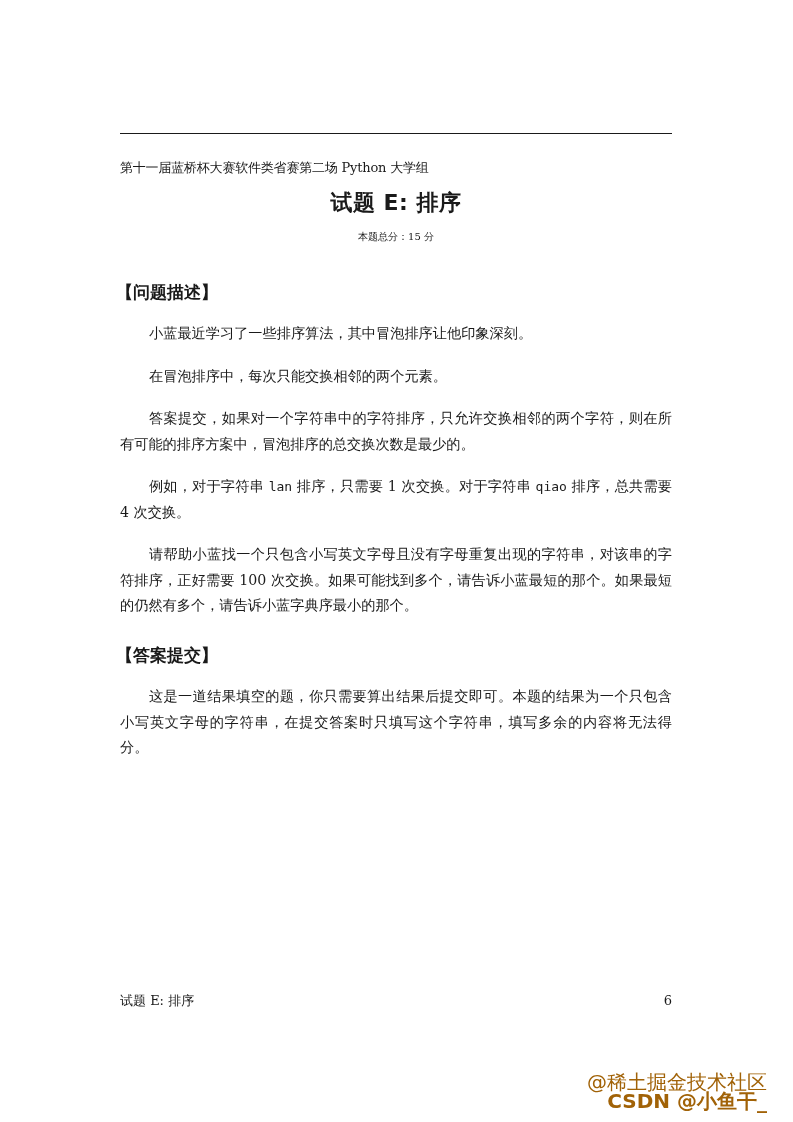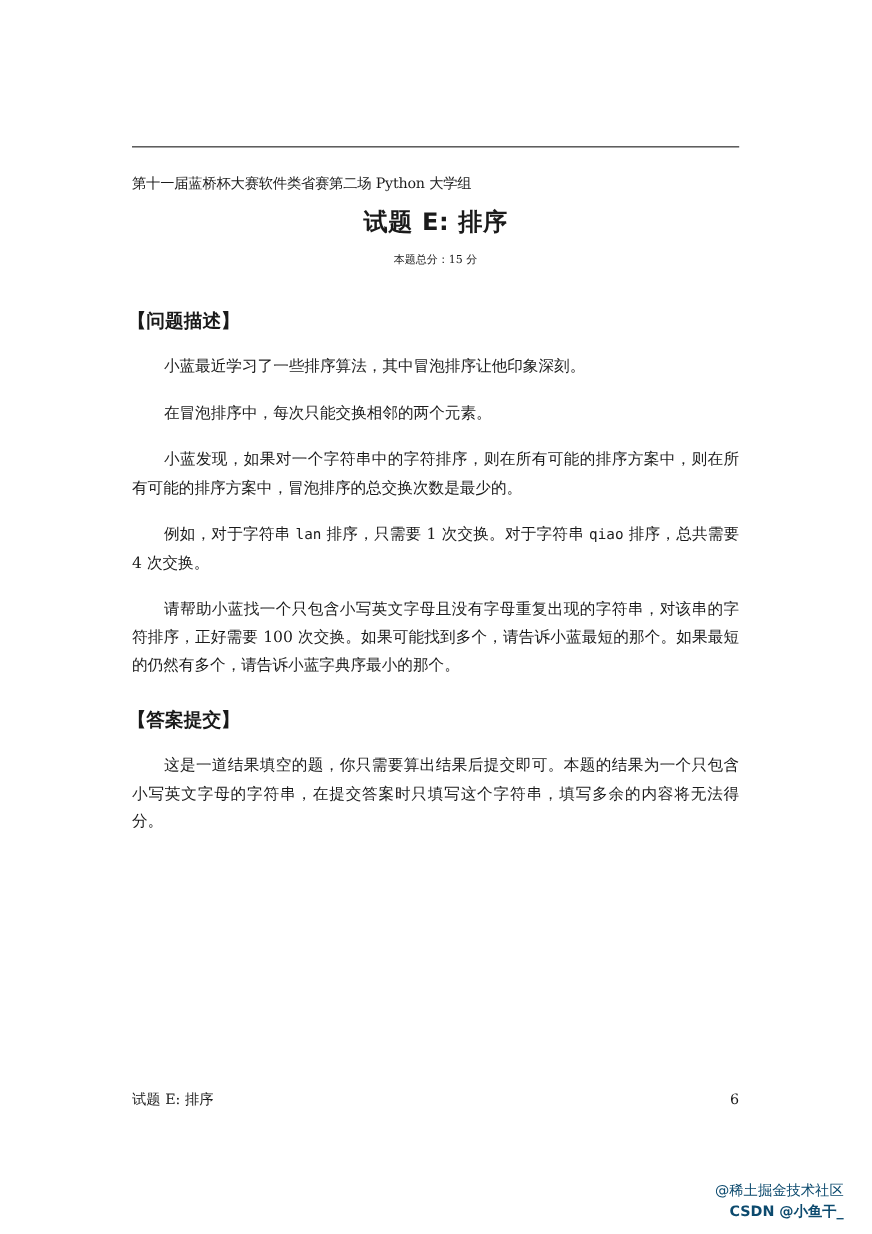--- a/index.html
+++ b/index.html
@@ -85,43 +85,43 @@
       line-height: 18px;
     }
     .footer .left { position: absolute; left: 0; top: 0; }
     .footer .right { position: absolute; right: 0; top: 0; }
     .watermark {
       position: absolute;
       right: 26px;
       top: 1073px;
       text-align: right;
       font-family: "DejaVu Sans", "Liberation Sans", sans-serif;
-      color: #0c4a6e;
-      font-size: 13px;
+      color: #a16207;
+      font-size: 20px;
       line-height: 19px;
     }
     .watermark .line2 { padding-right: 0; font-weight: bold; }
   </style>
 </head>
 <body>
 
 <div class="page-header">
   <span>第十一届蓝桥杯大赛软件类省赛第二场 Python 大学组</span>
 </div>
 
 <div class="title-block">
   <h1 class="problem-title">试题 E: 排序</h1>
   <div class="score">本题总分：15 分</div>
 </div>
 
 <div class="section" style="top:280px;">
   <h2 class="section-heading">【问题描述】</h2>
   <p class="para">小蓝最近学习了一些排序算法，其中冒泡排序让他印象深刻。</p>
   <p class="para">在冒泡排序中，每次只能交换相邻的两个元素。</p>
-  <p class="para">小蓝发现，如果对一个字符串中的字符排序，则在所有可能的排序方案中，则在所有可能的排序方案中，冒泡排序的总交换次数是最少的。</p>
+  <p class="para">答案提交，如果对一个字符串中的字符排序，只允许交换相邻的两个字符，则在所有可能的排序方案中，冒泡排序的总交换次数是最少的。</p>
   <p class="para"><span>例如，对于字符串 </span><span class="mono">lan</span><span> 排序，只需要 1 次交换。对于字符串 </span><span class="mono">qiao</span><span> 排序，总共需要 4 次交换。</span></p>
   <p class="para">请帮助小蓝找一个只包含小写英文字母且没有字母重复出现的字符串，对该串的字符排序，正好需要 100 次交换。如果可能找到多个，请告诉小蓝最短的那个。如果最短的仍然有多个，请告诉小蓝字典序最小的那个。</p>
 </div>
 
 <div class="section" style="top:643px;">
   <h2 class="section-heading">【答案提交】</h2>
   <p class="para">这是一道结果填空的题，你只需要算出结果后提交即可。本题的结果为一个只包含小写英文字母的字符串，在提交答案时只填写这个字符串，填写多余的内容将无法得分。</p>
 </div>
 
 <div class="footer">

